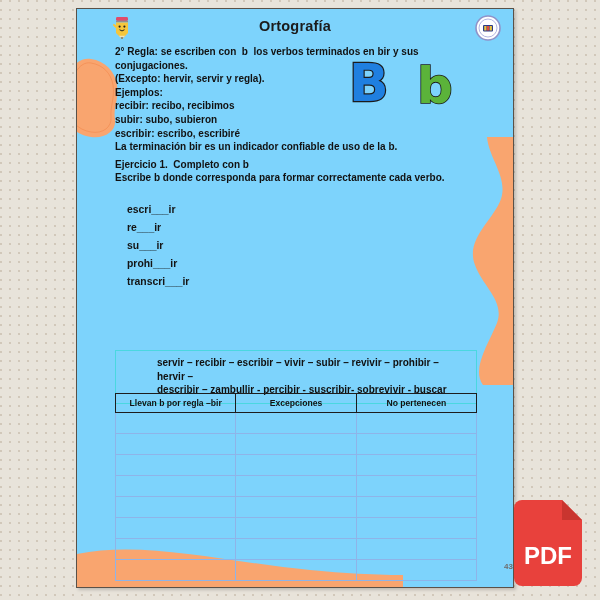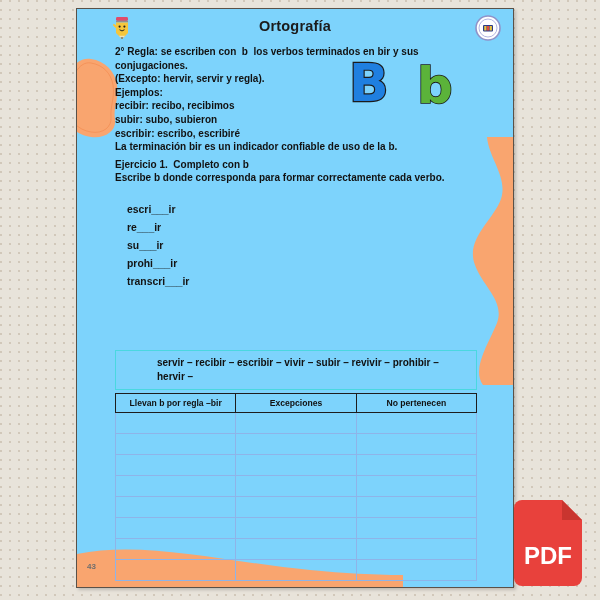--- a/index.html
+++ b/index.html
@@ -178,23 +178,23 @@
     padding: 0 2px;
   }
   #classify-table td {
     border: 1px solid #8eb4e8;
     height: 18px;
   }
 
   
   #page-number {
     position: absolute;
-    left: 10px; right: 0;
+    left: 17px; right: 0;
     bottom: 16px;
-    text-align: left;
+    text-align: right;
     font-size: 8px;
     font-weight: bold;
     color: #6e6e6e;
   }
 
   
   #pdf-badge {
     position: absolute;
     right: 14px;
     bottom: 12px;
@@ -271,20 +271,21 @@
       <div class="word-item">re___ir</div>
       <div class="word-item">su___ir</div>
       <div class="word-item">prohi___ir</div>
       <div class="word-item">transcri___ir</div>
     </div>
   </div>
 
 
   <div id="word-bank">
     <div class="bank-line">servir – recibir – escribir – vivir – subir – revivir – prohibir – hervir –</div>
+    <div class="bank-line">describir – zambullir - percibir - suscribir- sobrevivir - buscar</div>
   </div>
 
   <table id="classify-table">
     <thead>
       <tr>
         <th>Llevan b por regla –bir</th>
         <th>Excepciones</th>
         <th>No pertenecen</th>
       </tr>
     </thead>

